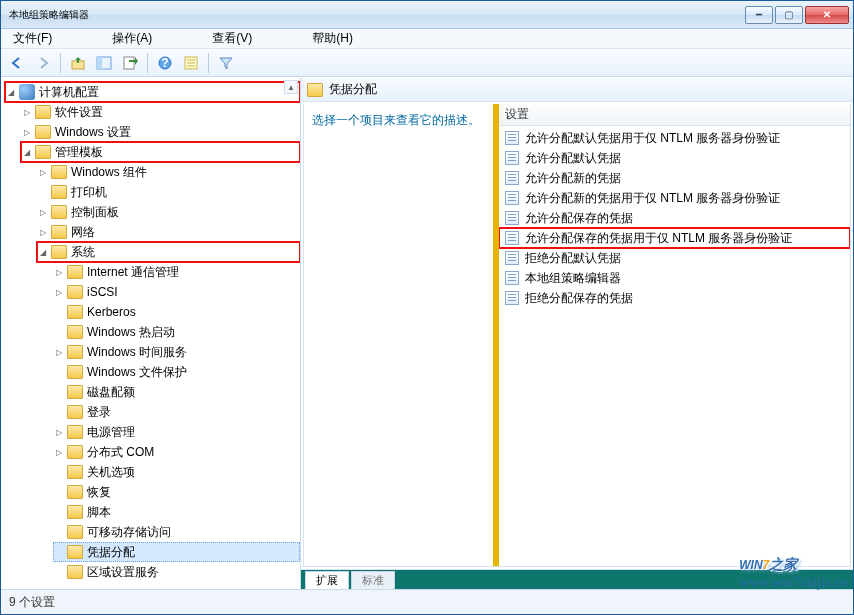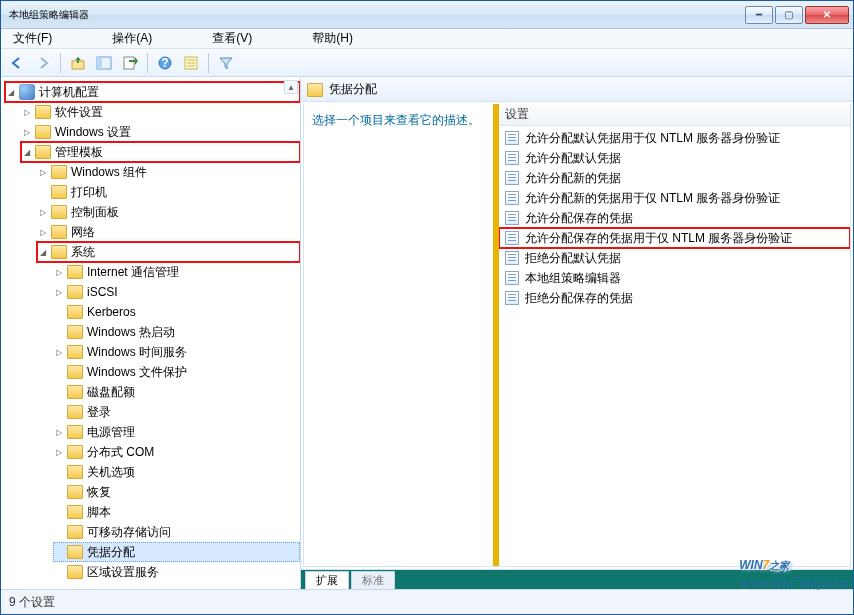--- a/index.html
+++ b/index.html
@@ -366,16 +366,16 @@
         <div class="btab inactive">标准</div>
       </div>
     </div>
   </div>
 
   <div class="statusbar">
     <span>9 个设置</span>
   </div>
 
   <div class="watermark">
-    <div class="logo"><span>WIN</span><span class="n7">7</span><span style="font-size:10px">之家</span></div>
+    <div class="logo"><span>WIN</span><span class="n7">7</span><span style="font-size:14px">之家</span></div>
     <div class="sub">www.win7zhijia.cn</div>
   </div>
 </div>
 
 </body></html>

